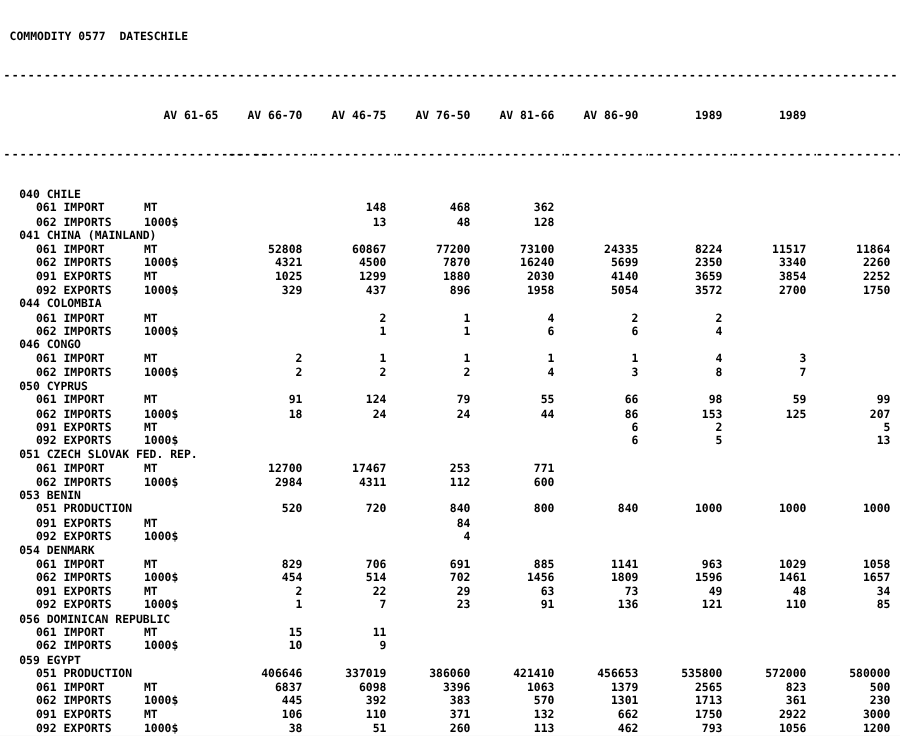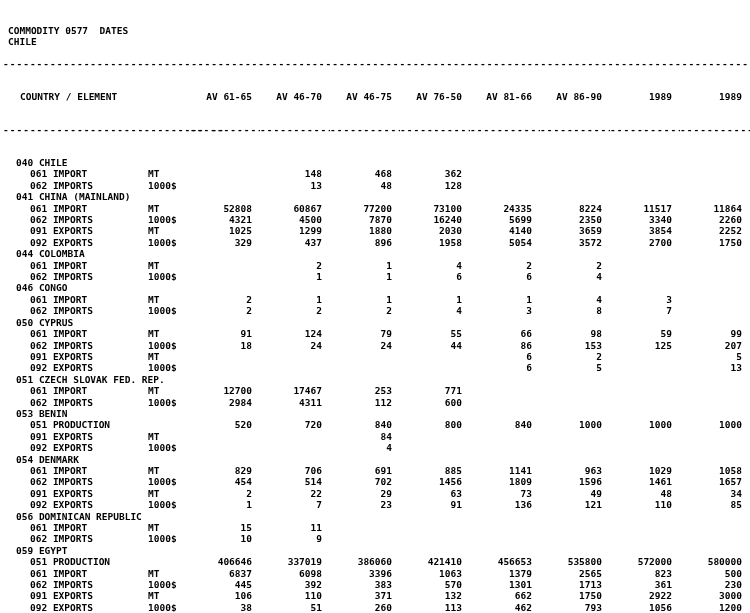--- a/index.html
+++ b/index.html
@@ -12,23 +12,23 @@
     width:750px;height:613px;
     background:#ffffff;
     color:#000000;
     font-size:9.5px;
     font-weight:bold;
     overflow:hidden;
     white-space:pre;
   }
   .topline{
     display:flex;
-    justify-content:space-between;
+    justify-content:flex-start;
     padding:3px 40px 0 8px;
-    height:11px;line-height:11px;flex-direction:column;
+    height:11px;line-height:11px;
   }
   .ruleline{
     height:11px;line-height:11px;
     padding-left:3px;
     overflow:hidden;
     letter-spacing:1px;
   }
   .grid{
     display:grid;
     grid-template-columns:190px repeat(8,70px);
@@ -47,31 +47,30 @@
     overflow:hidden;
   }
   .dash-cell{letter-spacing:1px;}
   .dash-label{padding-left:3px;letter-spacing:1px;}
   .country-row{
     height:11.42px;line-height:11.42px;
     padding-left:16px;
   }
   .country-code{margin-right:0;}
   .elem-label{display:inline-block;margin-left:22px;}
-  .unit{position:absolute;left:148px;top:0;}
+  .unit{position:absolute;left:120px;top:0;}
 </style>
 </head>
 <body>
 
 <div class="page">
   <div class="topline">
     <span>COMMODITY 0577  DATES</span>
     <span>CHILE</span>
   </div>
   <div class="ruleline" id="rule-top">------------------------------------------------------------------------------------------------------------------------------------------------------</div>
   <div class="grid" id="header-row">
-    <div class="label-cell header-label">COUNTRY / ELEMENT</div>
-  <div class="num-cell">AV 61-65</div><div class="num-cell">AV 46-70</div><div class="num-cell">AV 46-75</div><div class="num-cell">AV 76-50</div><div class="num-cell">AV 81-66</div><div class="num-cell">AV 86-90</div><div class="num-cell">1989</div><div class="num-cell">1989</div></div>
+  <div class="num-cell">AV 61-65</div><div class="num-cell">AV 66-70</div><div class="num-cell">AV 46-75</div><div class="num-cell">AV 76-50</div><div class="num-cell">AV 81-66</div><div class="num-cell">AV 86-90</div><div class="num-cell">1989</div><div class="num-cell">1989</div></div>
   <div class="grid" id="dash-row">
     <div class="label-cell dash-label" id="dash-label-cell">------------------------------ --</div>
   <div class="num-cell dash-cell">-----------</div><div class="num-cell dash-cell">-----------</div><div class="num-cell dash-cell">-----------</div><div class="num-cell dash-cell">-----------</div><div class="num-cell dash-cell">-----------</div><div class="num-cell dash-cell">-----------</div><div class="num-cell dash-cell">-----------</div><div class="num-cell dash-cell">-----------</div></div>
   <div id="table-body"><div class="country-row"><span class="country-code">040 </span><span>CHILE</span></div><div class="grid datarow"><div class="label-cell"><span class="elem-label">061 IMPORT</span><span class="unit">MT</span></div><div class="num-cell"></div><div class="num-cell">148</div><div class="num-cell">468</div><div class="num-cell">362</div><div class="num-cell"></div><div class="num-cell"></div><div class="num-cell"></div><div class="num-cell"></div></div><div class="grid datarow"><div class="label-cell"><span class="elem-label">062 IMPORTS</span><span class="unit">1000$</span></div><div class="num-cell"></div><div class="num-cell">13</div><div class="num-cell">48</div><div class="num-cell">128</div><div class="num-cell"></div><div class="num-cell"></div><div class="num-cell"></div><div class="num-cell"></div></div><div class="country-row"><span class="country-code">041 </span><span>CHINA (MAINLAND)</span></div><div class="grid datarow"><div class="label-cell"><span class="elem-label">061 IMPORT</span><span class="unit">MT</span></div><div class="num-cell">52808</div><div class="num-cell">60867</div><div class="num-cell">77200</div><div class="num-cell">73100</div><div class="num-cell">24335</div><div class="num-cell">8224</div><div class="num-cell">11517</div><div class="num-cell">11864</div></div><div class="grid datarow"><div class="label-cell"><span class="elem-label">062 IMPORTS</span><span class="unit">1000$</span></div><div class="num-cell">4321</div><div class="num-cell">4500</div><div class="num-cell">7870</div><div class="num-cell">16240</div><div class="num-cell">5699</div><div class="num-cell">2350</div><div class="num-cell">3340</div><div class="num-cell">2260</div></div><div class="grid datarow"><div class="label-cell"><span class="elem-label">091 EXPORTS</span><span class="unit">MT</span></div><div class="num-cell">1025</div><div class="num-cell">1299</div><div class="num-cell">1880</div><div class="num-cell">2030</div><div class="num-cell">4140</div><div class="num-cell">3659</div><div class="num-cell">3854</div><div class="num-cell">2252</div></div><div class="grid datarow"><div class="label-cell"><span class="elem-label">092 EXPORTS</span><span class="unit">1000$</span></div><div class="num-cell">329</div><div class="num-cell">437</div><div class="num-cell">896</div><div class="num-cell">1958</div><div class="num-cell">5054</div><div class="num-cell">3572</div><div class="num-cell">2700</div><div class="num-cell">1750</div></div><div class="country-row"><span class="country-code">044 </span><span>COLOMBIA</span></div><div class="grid datarow"><div class="label-cell"><span class="elem-label">061 IMPORT</span><span class="unit">MT</span></div><div class="num-cell"></div><div class="num-cell">2</div><div class="num-cell">1</div><div class="num-cell">4</div><div class="num-cell">2</div><div class="num-cell">2</div><div class="num-cell"></div><div class="num-cell"></div></div><div class="grid datarow"><div class="label-cell"><span class="elem-label">062 IMPORTS</span><span class="unit">1000$</span></div><div class="num-cell"></div><div class="num-cell">1</div><div class="num-cell">1</div><div class="num-cell">6</div><div class="num-cell">6</div><div class="num-cell">4</div><div class="num-cell"></div><div class="num-cell"></div></div><div class="country-row"><span class="country-code">046 </span><span>CONGO</span></div><div class="grid datarow"><div class="label-cell"><span class="elem-label">061 IMPORT</span><span class="unit">MT</span></div><div class="num-cell">2</div><div class="num-cell">1</div><div class="num-cell">1</div><div class="num-cell">1</div><div class="num-cell">1</div><div class="num-cell">4</div><div class="num-cell">3</div><div class="num-cell"></div></div><div class="grid datarow"><div class="label-cell"><span class="elem-label">062 IMPORTS</span><span class="unit">1000$</span></div><div class="num-cell">2</div><div class="num-cell">2</div><div class="num-cell">2</div><div class="num-cell">4</div><div class="num-cell">3</div><div class="num-cell">8</div><div class="num-cell">7</div><div class="num-cell"></div></div><div class="country-row"><span class="country-code">050 </span><span>CYPRUS</span></div><div class="grid datarow"><div class="label-cell"><span class="elem-label">061 IMPORT</span><span class="unit">MT</span></div><div class="num-cell">91</div><div class="num-cell">124</div><div class="num-cell">79</div><div class="num-cell">55</div><div class="num-cell">66</div><div class="num-cell">98</div><div class="num-cell">59</div><div class="num-cell">99</div></div><div class="grid datarow"><div class="label-cell"><span class="elem-label">062 IMPORTS</span><span class="unit">1000$</span></div><div class="num-cell">18</div><div class="num-cell">24</div><div class="num-cell">24</div><div class="num-cell">44</div><div class="num-cell">86</div><div class="num-cell">153</div><div class="num-cell">125</div><div class="num-cell">207</div></div><div class="grid datarow"><div class="label-cell"><span class="elem-label">091 EXPORTS</span><span class="unit">MT</span></div><div class="num-cell"></div><div class="num-cell"></div><div class="num-cell"></div><div class="num-cell"></div><div class="num-cell">6</div><div class="num-cell">2</div><div class="num-cell"></div><div class="num-cell">5</div></div><div class="grid datarow"><div class="label-cell"><span class="elem-label">092 EXPORTS</span><span class="unit">1000$</span></div><div class="num-cell"></div><div class="num-cell"></div><div class="num-cell"></div><div class="num-cell"></div><div class="num-cell">6</div><div class="num-cell">5</div><div class="num-cell"></div><div class="num-cell">13</div></div><div class="country-row"><span class="country-code">051 </span><span>CZECH SLOVAK FED. REP.</span></div><div class="grid datarow"><div class="label-cell"><span class="elem-label">061 IMPORT</span><span class="unit">MT</span></div><div class="num-cell">12700</div><div class="num-cell">17467</div><div class="num-cell">253</div><div class="num-cell">771</div><div class="num-cell"></div><div class="num-cell"></div><div class="num-cell"></div><div class="num-cell"></div></div><div class="grid datarow"><div class="label-cell"><span class="elem-label">062 IMPORTS</span><span class="unit">1000$</span></div><div class="num-cell">2984</div><div class="num-cell">4311</div><div class="num-cell">112</div><div class="num-cell">600</div><div class="num-cell"></div><div class="num-cell"></div><div class="num-cell"></div><div class="num-cell"></div></div><div class="country-row"><span class="country-code">053 </span><span>BENIN</span></div><div class="grid datarow"><div class="label-cell"><span class="elem-label">051 PRODUCTION</span></div><div class="num-cell">520</div><div class="num-cell">720</div><div class="num-cell">840</div><div class="num-cell">800</div><div class="num-cell">840</div><div class="num-cell">1000</div><div class="num-cell">1000</div><div class="num-cell">1000</div></div><div class="grid datarow"><div class="label-cell"><span class="elem-label">091 EXPORTS</span><span class="unit">MT</span></div><div class="num-cell"></div><div class="num-cell"></div><div class="num-cell">84</div><div class="num-cell"></div><div class="num-cell"></div><div class="num-cell"></div><div class="num-cell"></div><div class="num-cell"></div></div><div class="grid datarow"><div class="label-cell"><span class="elem-label">092 EXPORTS</span><span class="unit">1000$</span></div><div class="num-cell"></div><div class="num-cell"></div><div class="num-cell">4</div><div class="num-cell"></div><div class="num-cell"></div><div class="num-cell"></div><div class="num-cell"></div><div class="num-cell"></div></div><div class="country-row"><span class="country-code">054 </span><span>DENMARK</span></div><div class="grid datarow"><div class="label-cell"><span class="elem-label">061 IMPORT</span><span class="unit">MT</span></div><div class="num-cell">829</div><div class="num-cell">706</div><div class="num-cell">691</div><div class="num-cell">885</div><div class="num-cell">1141</div><div class="num-cell">963</div><div class="num-cell">1029</div><div class="num-cell">1058</div></div><div class="grid datarow"><div class="label-cell"><span class="elem-label">062 IMPORTS</span><span class="unit">1000$</span></div><div class="num-cell">454</div><div class="num-cell">514</div><div class="num-cell">702</div><div class="num-cell">1456</div><div class="num-cell">1809</div><div class="num-cell">1596</div><div class="num-cell">1461</div><div class="num-cell">1657</div></div><div class="grid datarow"><div class="label-cell"><span class="elem-label">091 EXPORTS</span><span class="unit">MT</span></div><div class="num-cell">2</div><div class="num-cell">22</div><div class="num-cell">29</div><div class="num-cell">63</div><div class="num-cell">73</div><div class="num-cell">49</div><div class="num-cell">48</div><div class="num-cell">34</div></div><div class="grid datarow"><div class="label-cell"><span class="elem-label">092 EXPORTS</span><span class="unit">1000$</span></div><div class="num-cell">1</div><div class="num-cell">7</div><div class="num-cell">23</div><div class="num-cell">91</div><div class="num-cell">136</div><div class="num-cell">121</div><div class="num-cell">110</div><div class="num-cell">85</div></div><div class="country-row"><span class="country-code">056 </span><span>DOMINICAN REPUBLIC</span></div><div class="grid datarow"><div class="label-cell"><span class="elem-label">061 IMPORT</span><span class="unit">MT</span></div><div class="num-cell">15</div><div class="num-cell">11</div><div class="num-cell"></div><div class="num-cell"></div><div class="num-cell"></div><div class="num-cell"></div><div class="num-cell"></div><div class="num-cell"></div></div><div class="grid datarow"><div class="label-cell"><span class="elem-label">062 IMPORTS</span><span class="unit">1000$</span></div><div class="num-cell">10</div><div class="num-cell">9</div><div class="num-cell"></div><div class="num-cell"></div><div class="num-cell"></div><div class="num-cell"></div><div class="num-cell"></div><div class="num-cell"></div></div><div class="country-row"><span class="country-code">059 </span><span>EGYPT</span></div><div class="grid datarow"><div class="label-cell"><span class="elem-label">051 PRODUCTION</span></div><div class="num-cell">406646</div><div class="num-cell">337019</div><div class="num-cell">386060</div><div class="num-cell">421410</div><div class="num-cell">456653</div><div class="num-cell">535800</div><div class="num-cell">572000</div><div class="num-cell">580000</div></div><div class="grid datarow"><div class="label-cell"><span class="elem-label">061 IMPORT</span><span class="unit">MT</span></div><div class="num-cell">6837</div><div class="num-cell">6098</div><div class="num-cell">3396</div><div class="num-cell">1063</div><div class="num-cell">1379</div><div class="num-cell">2565</div><div class="num-cell">823</div><div class="num-cell">500</div></div><div class="grid datarow"><div class="label-cell"><span class="elem-label">062 IMPORTS</span><span class="unit">1000$</span></div><div class="num-cell">445</div><div class="num-cell">392</div><div class="num-cell">383</div><div class="num-cell">570</div><div class="num-cell">1301</div><div class="num-cell">1713</div><div class="num-cell">361</div><div class="num-cell">230</div></div><div class="grid datarow"><div class="label-cell"><span class="elem-label">091 EXPORTS</span><span class="unit">MT</span></div><div class="num-cell">106</div><div class="num-cell">110</div><div class="num-cell">371</div><div class="num-cell">132</div><div class="num-cell">662</div><div class="num-cell">1750</div><div class="num-cell">2922</div><div class="num-cell">3000</div></div><div class="grid datarow"><div class="label-cell"><span class="elem-label">092 EXPORTS</span><span class="unit">1000$</span></div><div class="num-cell">38</div><div class="num-cell">51</div><div class="num-cell">260</div><div class="num-cell">113</div><div class="num-cell">462</div><div class="num-cell">793</div><div class="num-cell">1056</div><div class="num-cell">1200</div></div></div>
 </div>
 
 </body></html>

